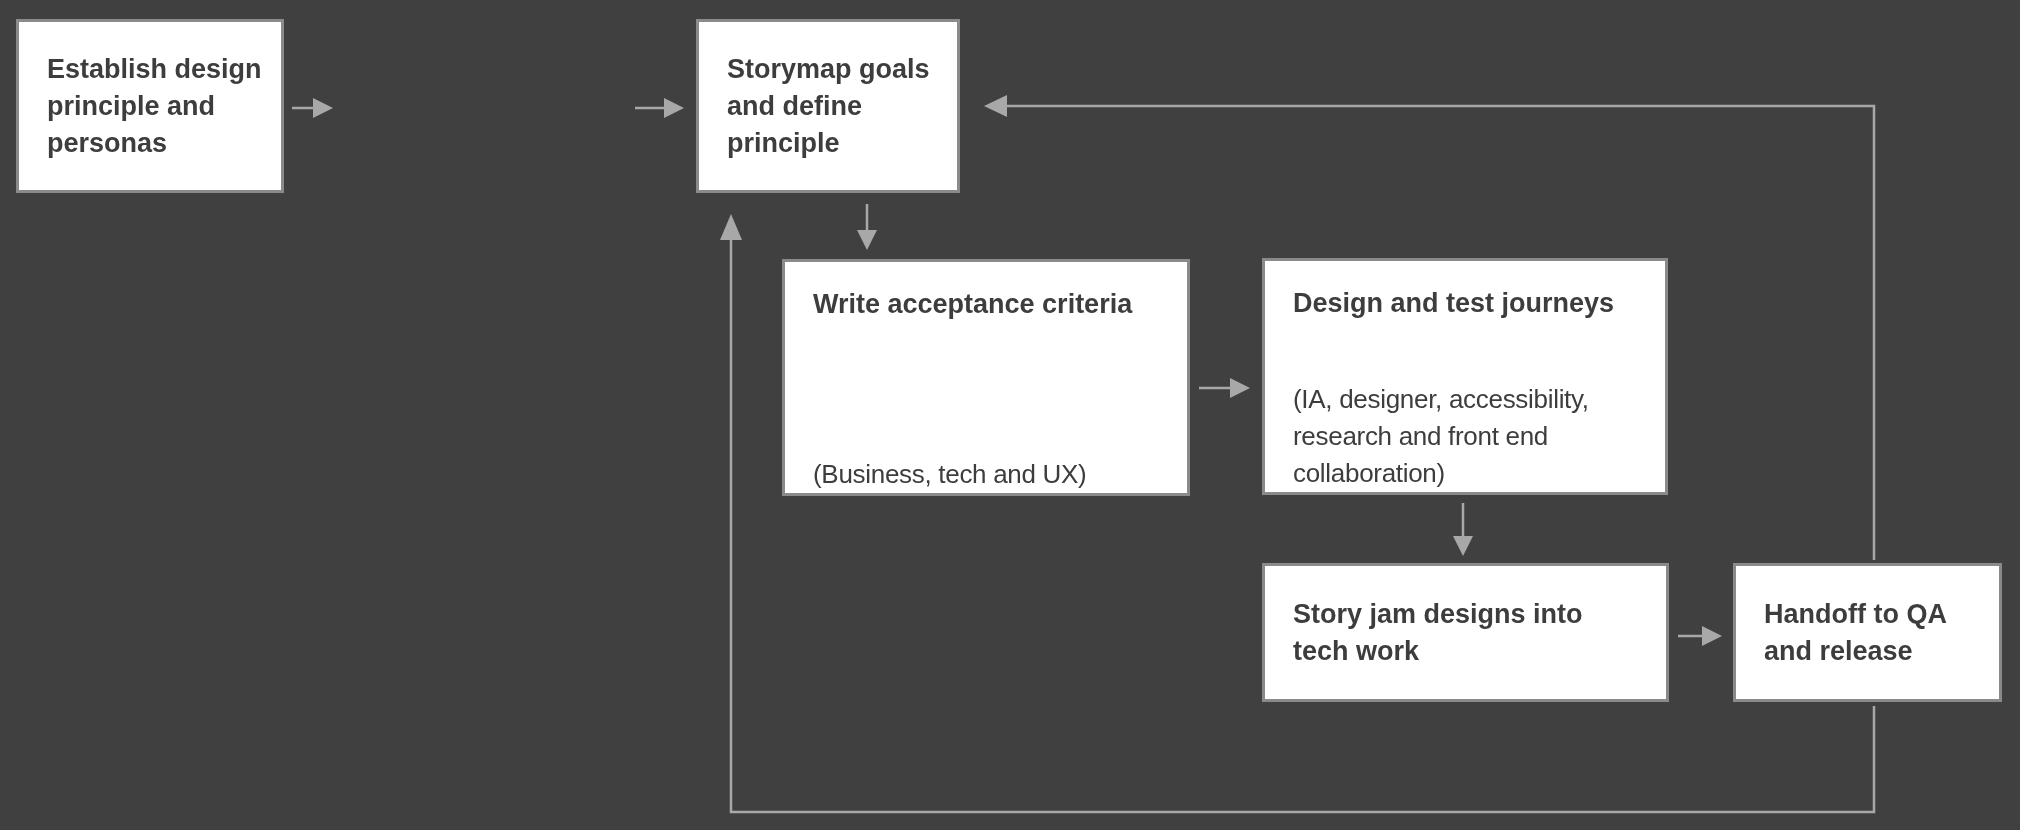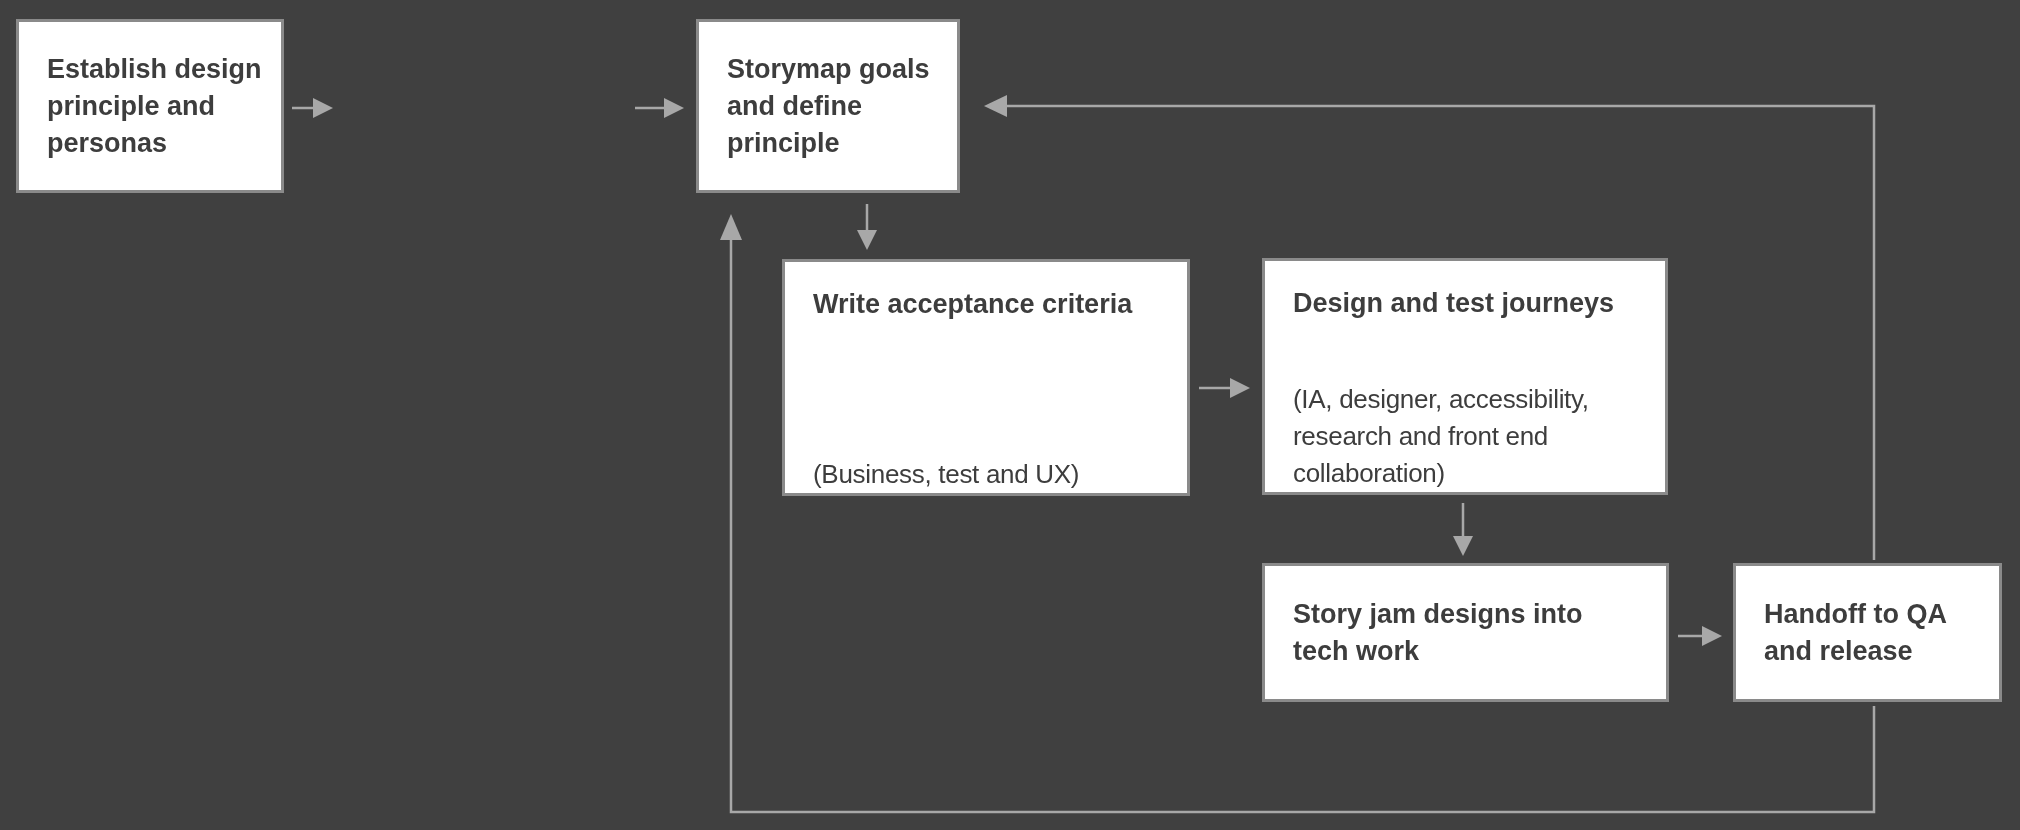--- a/index.html
+++ b/index.html
@@ -91,21 +91,21 @@
 
 
   <div class="node node--storymap">
     <span>Storymap goals
 and define
 principle</span>
   </div>
 
   <div class="node node--top node--acceptance">
     <span class="node__title">Write acceptance criteria</span>
-    <span class="node__subtitle">(Business, test and UX)</span>
+    <span class="node__subtitle">(Business, tech and UX)</span>
   </div>
 
   <div class="node node--story-jam">
     <span>Story jam designs into
 tech work</span>
   </div>
 
   <div class="node node--top node--design-test">
     <span class="node__title">Design and test journeys</span>
     <span class="node__subtitle">(IA, designer, accessibility,

